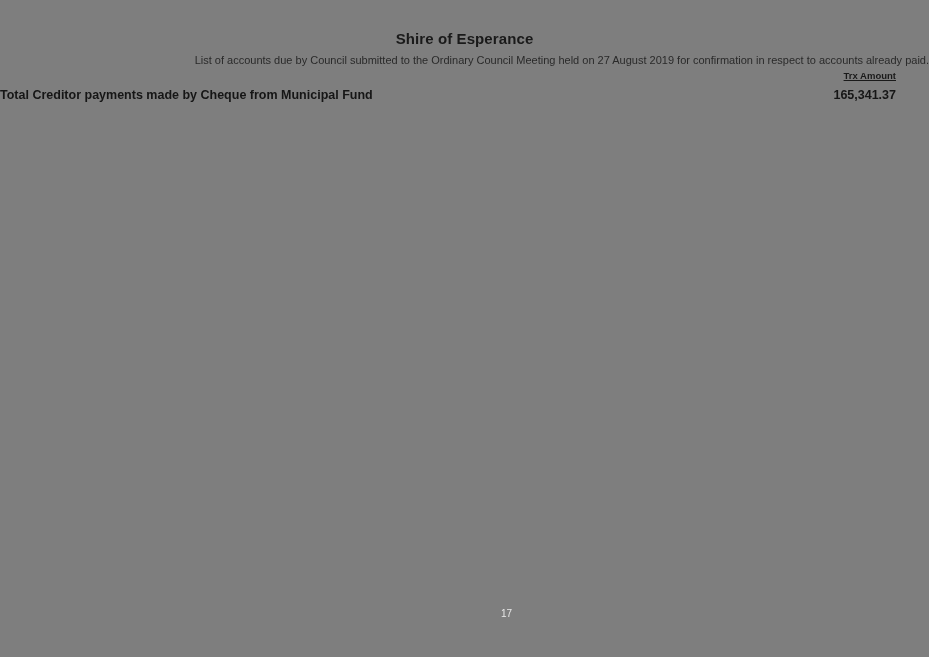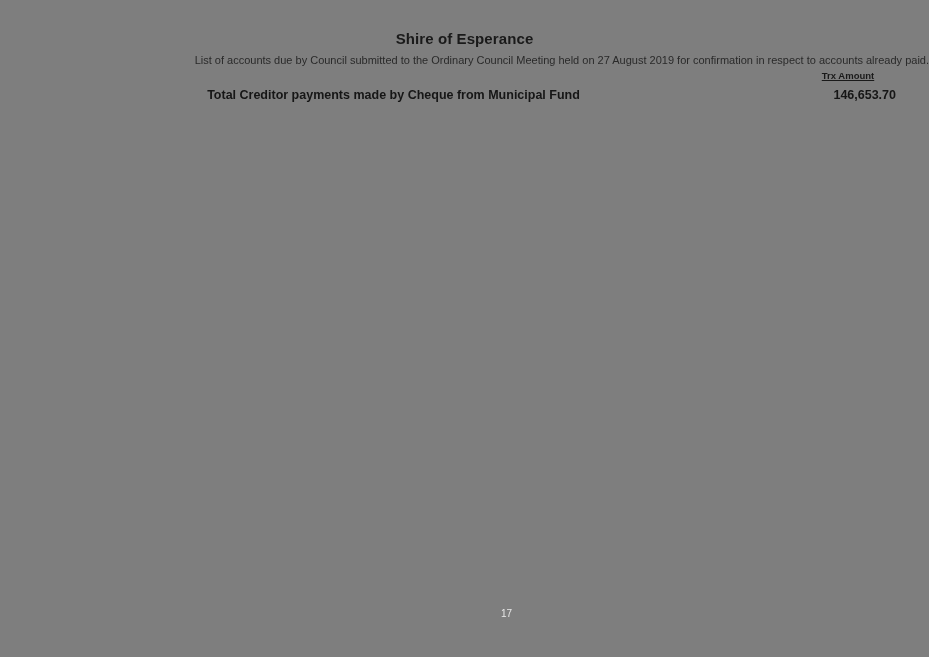--- a/index.html
+++ b/index.html
@@ -39,39 +39,39 @@
     text-align: right;
     font-size: 11px;
     font-weight: normal;
     color: #2a2a2a;
   }
   .amount-header {
     position: absolute;
     top: 70px;
     left: 800px;
     width: 96px;
-    text-align: center;
+    text-align: right;
     font-size: 9.5px;
     font-weight: bold;
     color: #1a1a1a;
     text-decoration: underline;
   }
   .total-row {
     position: absolute;
     top: 88px;
     left: 0;
     width: 929px;
     height: 16px;
   }
   .total-label {
     position: absolute;
     left: 0;
     top: 0;
     width: 787px;
-    text-align: center;
+    text-align: left;
     font-size: 12.5px;
     font-weight: bold;
     color: #161616;
   }
   .total-amount {
     position: absolute;
     left: 800px;
     top: 0;
     width: 96px;
     text-align: right;
@@ -96,18 +96,18 @@
 <div class="page">
 
   <div class="doc-title">Shire of Esperance</div>
 
   <div class="doc-subtitle">List of accounts due by Council submitted to the Ordinary Council Meeting held on 27 August 2019 for confirmation in respect to accounts already paid.</div>
 
   <div class="amount-header">Trx Amount</div>
 
   <div class="total-row">
     <div class="total-label">Total Creditor payments made by Cheque from Municipal Fund</div>
-    <div class="total-amount">146,653.70</div>
+    <div class="total-amount">165,341.37</div>
   </div>
 
   <div class="page-number">17</div>
 
 </div>
 
 </body></html>

